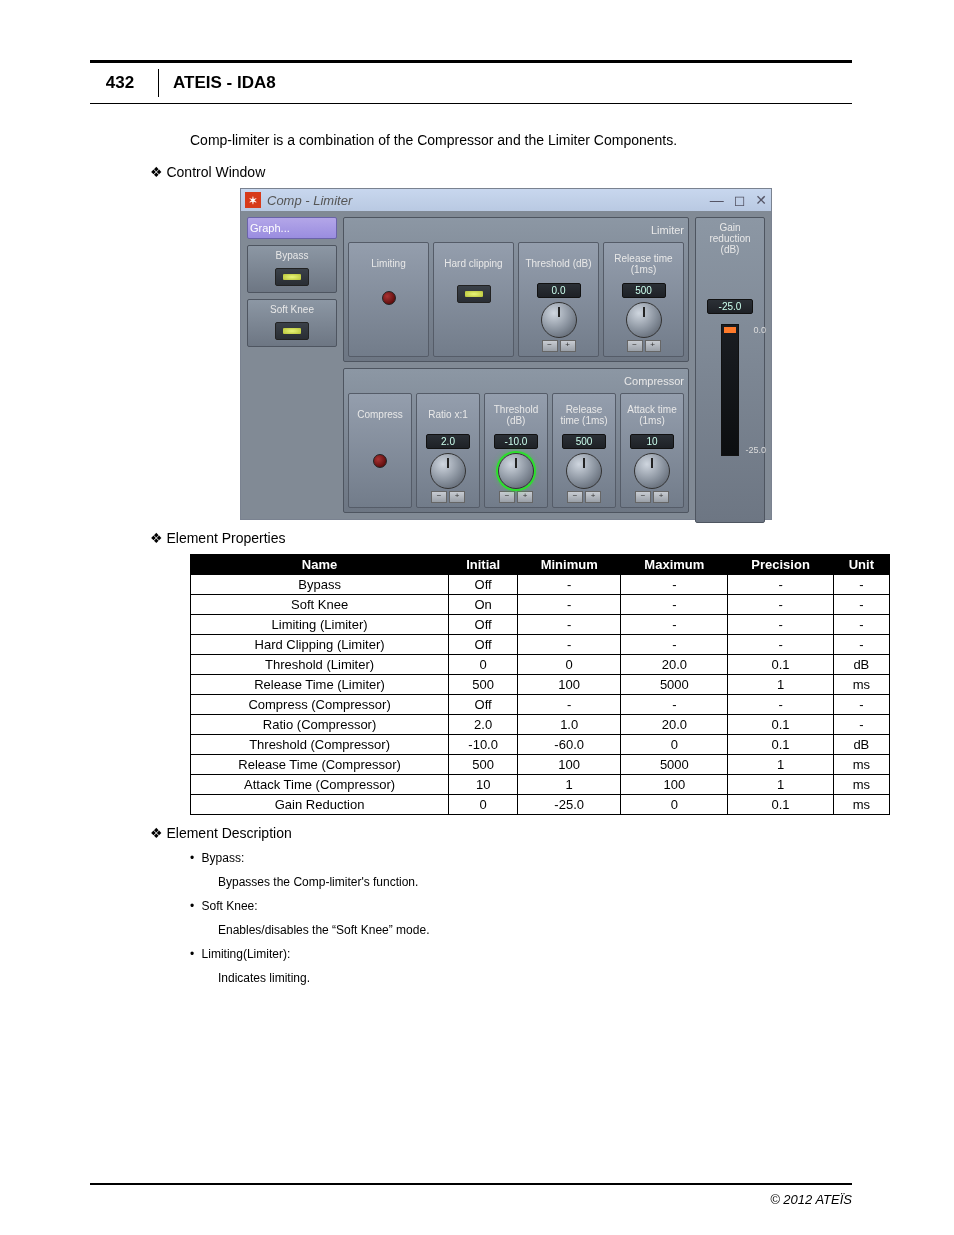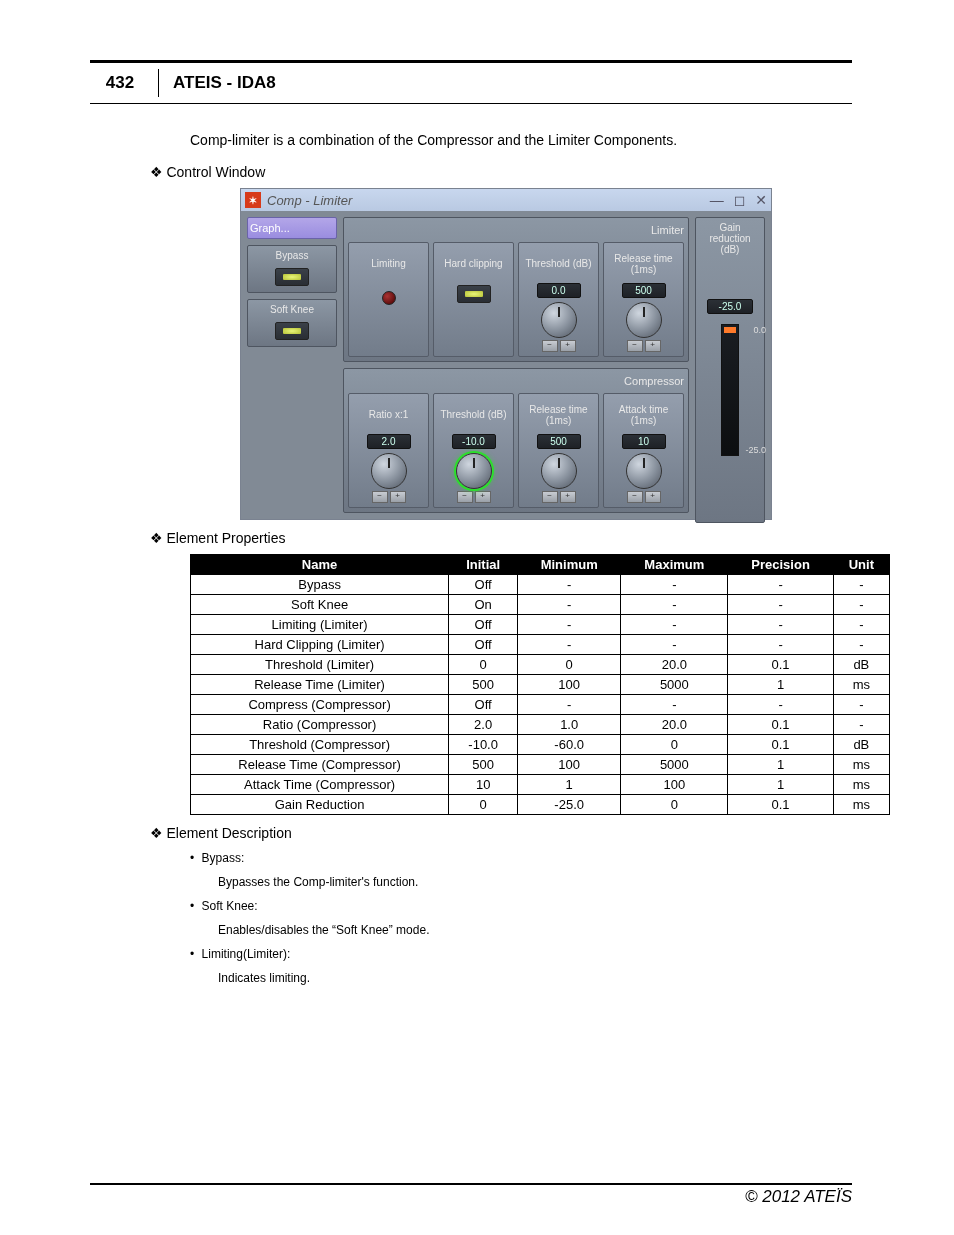--- a/index.html
+++ b/index.html
@@ -51,21 +51,21 @@
 th,td{border:1px solid #000;padding:2px 6px;text-align:center}
 th{background:#000;color:#fff;font-weight:bold}
 td.name{text-align:center}
 .desc{margin-left:80px;font-size:12px}
 .desc ul{list-style:none;padding:0;margin:6px 0}
 .desc li{margin:10px 0}
 .desc li .b{display:inline}
 .desc li::before{content:"• ";margin-left:20px;margin-right:4px}
 .desc .sub{margin:8px 0 4px 48px}
 .ftrline{position:absolute;left:90px;right:60px;bottom:50px;border-top:2px solid #000}
-.ftr{position:absolute;right:60px;bottom:28px;font-style:italic;font-size:17px}
+.ftr{position:absolute;right:60px;bottom:28px;font-style:italic;font-size:13px}
 </style>
 </head>
 <body>
 
 <div class="page">
   <div class="hdrline"></div>
   <div class="hdr">
     <div class="pgno">432</div>
     <div class="pgtitle">ATEIS - IDA8</div>
   </div>
@@ -130,20 +130,24 @@
                     <span>−</span>
                     <span>+</span>
                   </div>
               </div>
             </div>
           </div>
           <div class="grp">
             <div class="grphdr">Compressor</div>
             <div class="row">
               <div class="cell">
+                <div class="lbl">Compress</div>
+                <div class="led off" style="margin-top:22px"></div>
+              </div>
+              <div class="cell">
                 <div class="lbl">Ratio
 x:1</div>
                 <div class="val">2.0</div>
                 <div class="knob"></div>
                 <div class="spin">
                     <span>−</span>
                     <span>+</span>
                   </div>
               </div>
               <div class="cell">

